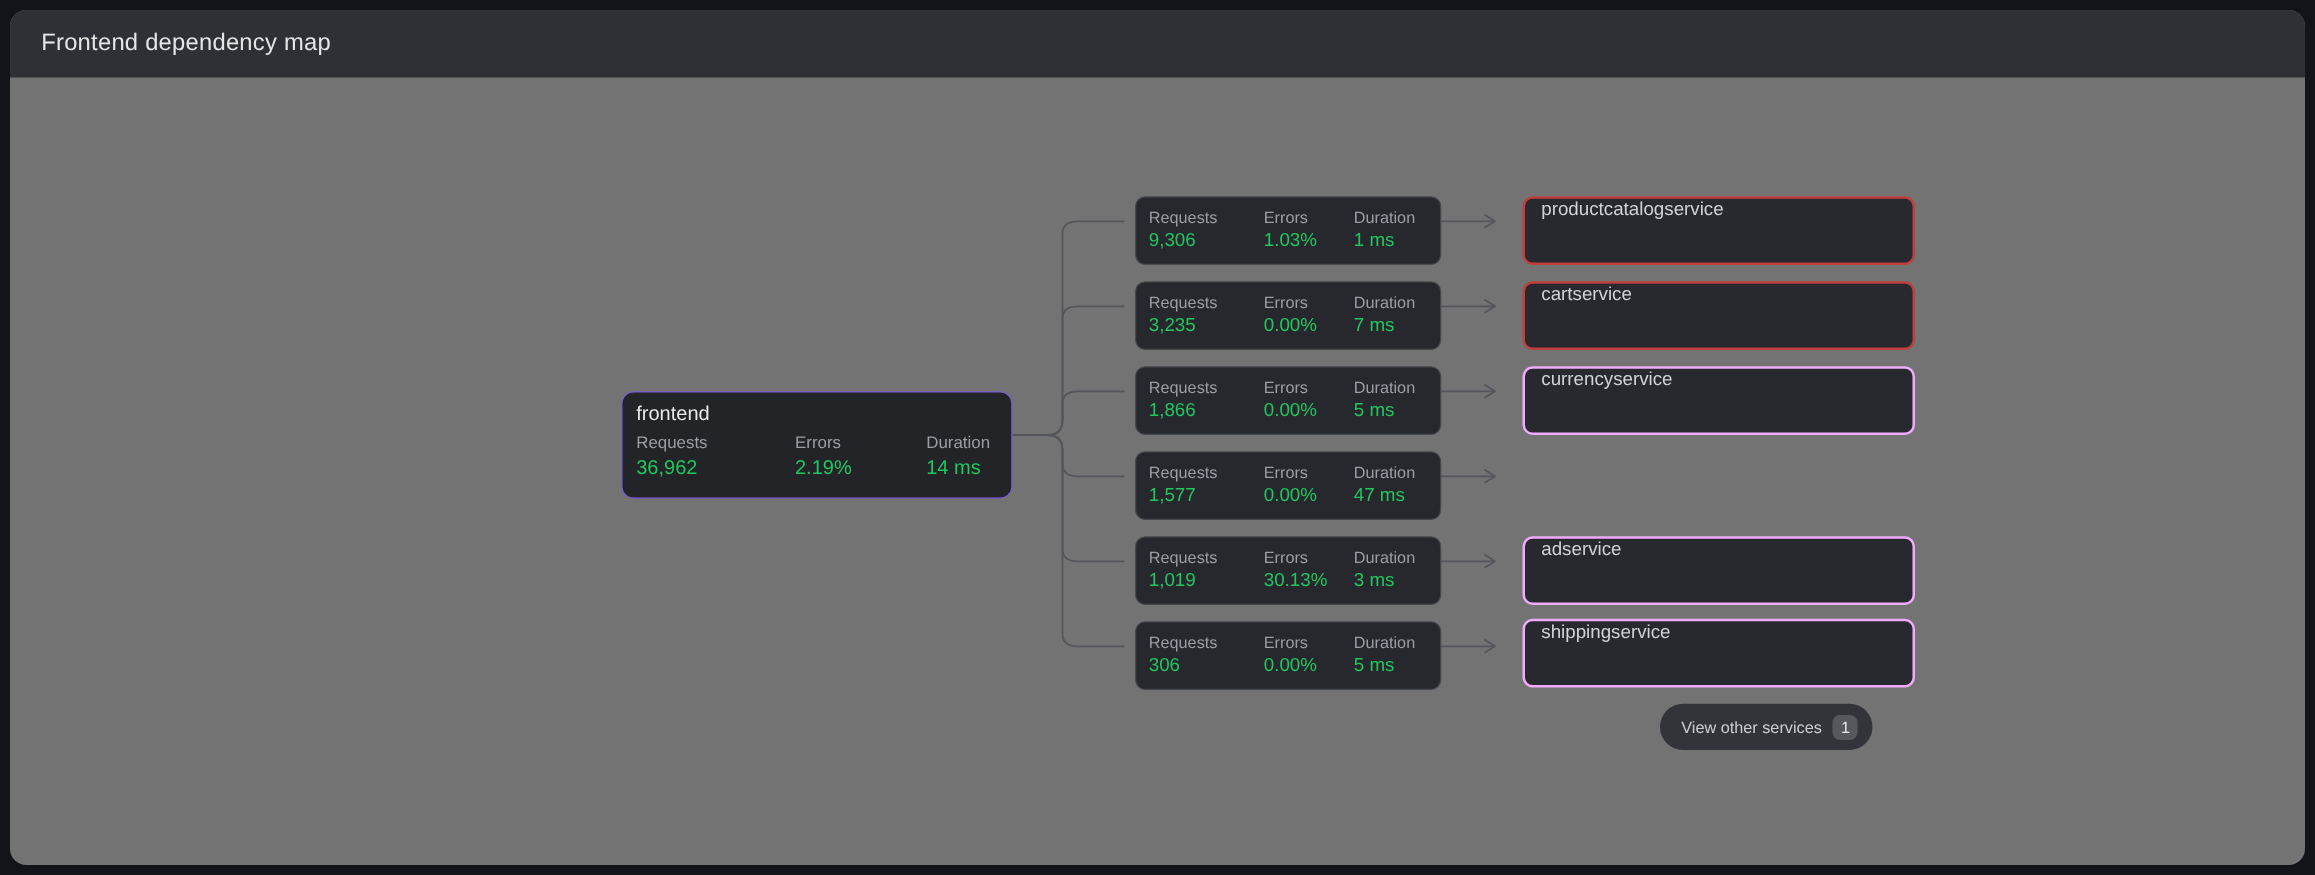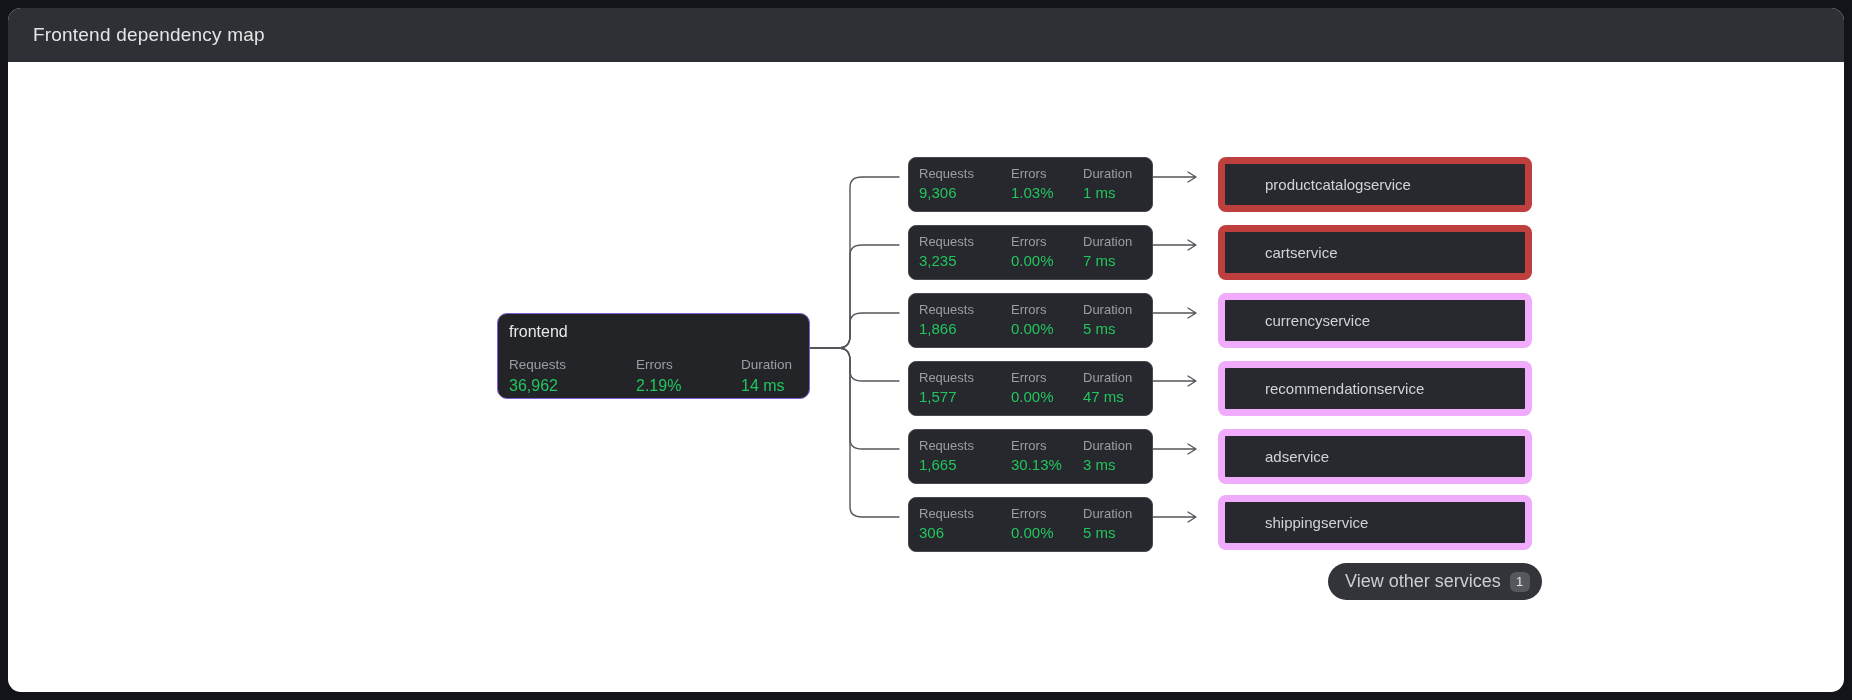--- a/index.html
+++ b/index.html
@@ -1,52 +1,52 @@
 <!DOCTYPE html>
 <html><head>
 <meta charset="utf-8">
 <style>
   html,body{margin:0;padding:0;background:#131419;font-family:"Liberation Sans","DejaVu Sans",sans-serif;}
   .stage{position:relative;width:1852px;height:700px;background:#131419;overflow:hidden;}
-  .panel{position:absolute;left:8px;top:8px;width:1836px;height:684px;background:#ffffff;border-radius:13px;}
+  .panel{position:absolute;left:8px;top:8px;width:1836px;height:684px;background:#737373;border-radius:13px;}
   .panel-header{position:absolute;left:0;top:0;width:100%;height:54px;background:#2e3035;border-radius:13px 13px 0 0;display:flex;align-items:center;}
   .panel-title{padding-left:25px;font-size:19px;font-weight:500;color:#e4e5e7;letter-spacing:.2px;}
   svg.connectors{position:absolute;left:0;top:0;pointer-events:none;}
 
   
   .root-node{position:absolute;left:497px;top:313px;width:313px;height:86px;box-sizing:border-box;
     background:#222428;border:1.5px solid #7c5ed6;border-radius:10px;padding:7px 12px 0 11px;}
-  .root-name{font-size:16px;line-height:22px;color:#e9e9eb;margin-bottom:13px;}
+  .root-name{font-size:16px;line-height:22px;color:#e9e9eb;margin-bottom:2px;}
   .root-stats{display:flex;}
   .root-stats .col{display:flex;flex-direction:column;}
   .root-stats .col.c1{width:127px;}
   .root-stats .col.c2{width:105px;}
   .stat-label{font-size:13.5px;line-height:18px;color:#9d9ea4;}
   .stat-value{font-size:16px;line-height:22px;color:#22c55e;font-weight:500;margin-top:1px;}
 
   
   .edge-card{position:absolute;left:908px;width:245px;height:55px;box-sizing:border-box;
     background:#26282d;border:1px solid #46484c;border-radius:8px;display:flex;padding:7px 0 0 10px;}
   .edge-card .col{display:flex;flex-direction:column;}
   .edge-card .col.c1{width:92px;}
   .edge-card .col.c2{width:72px;}
   .edge-card .stat-label{font-size:13px;line-height:17px;}
   .edge-card .stat-value{font-size:15px;line-height:20px;margin-top:1px;}
 
   
   .service-node{position:absolute;left:1218px;width:314px;height:55px;box-sizing:border-box;
-    background:#27292e;border:7px solid #f0abfc;border-radius:8px;display:flex;align-items:center;padding-left:27px;}
+    background:#27292e;border:2px solid #f0abfc;border-radius:8px;display:flex;align-items:flex-start;}
   .service-node.alert{border-color:#bf3f3e;}
   .service-name{padding-left:13px;font-size:15px;color:#d2d3d6;}
 
   
   .more-btn{position:absolute;left:1328px;top:563px;height:37px;box-sizing:border-box;
     background:#323439;border:none;border-radius:19px;display:flex;align-items:center;
     padding:0 12px 0 17px;gap:9px;cursor:pointer;font-family:inherit;}
-  .more-btn-label{font-size:18px;color:#cdced1;}
+  .more-btn-label{font-size:13px;color:#cdced1;}
   .count-badge{width:20px;height:20px;border-radius:6px;background:#56585d;color:#e6e6e8;
     font-size:13px;display:flex;align-items:center;justify-content:center;}
 </style>
 </head>
 <body>
 
 <div class="stage">
   <div class="panel">
     <div class="panel-header">
       <div class="panel-title">Frontend dependency map</div>
@@ -140,21 +140,21 @@
         <span class="stat-value">0.00%</span>
       </div>
     <div class="col c3">
         <span class="stat-label">Duration</span>
         <span class="stat-value">47 ms</span>
       </div>
   </div>
   <div class="edge-card" style="top:429px">
     <div class="col c1">
         <span class="stat-label">Requests</span>
-        <span class="stat-value">1,665</span>
+        <span class="stat-value">1,019</span>
       </div>
     <div class="col c2">
         <span class="stat-label">Errors</span>
         <span class="stat-value">30.13%</span>
       </div>
     <div class="col c3">
         <span class="stat-label">Duration</span>
         <span class="stat-value">3 ms</span>
       </div>
   </div>
@@ -175,23 +175,20 @@
 
   <div class="service-node alert" style="top:157px">
     <span class="service-name">productcatalogservice</span>
   </div>
   <div class="service-node alert" style="top:225px">
     <span class="service-name">cartservice</span>
   </div>
   <div class="service-node" style="top:293px">
     <span class="service-name">currencyservice</span>
   </div>
-  <div class="service-node" style="top:361px">
-    <span class="service-name">recommendationservice</span>
-  </div>
   <div class="service-node" style="top:429px">
     <span class="service-name">adservice</span>
   </div>
   <div class="service-node" style="top:495px">
     <span class="service-name">shippingservice</span>
   </div>
 
   <button class="more-btn">
     <span class="more-btn-label">View other services</span>
     <span class="count-badge">1</span>

